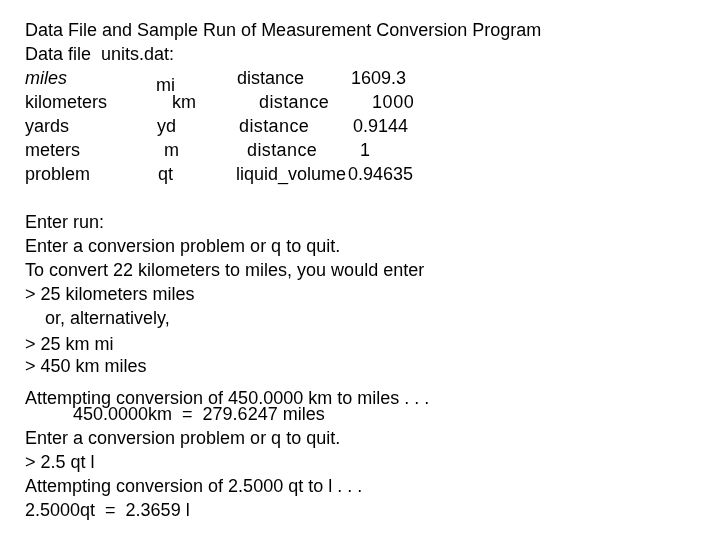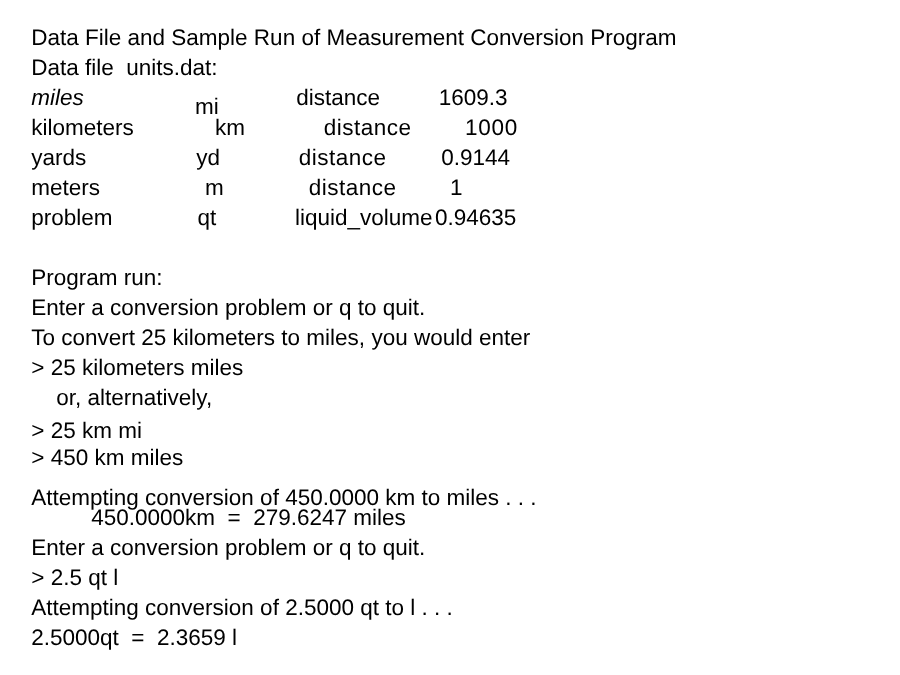--- a/index.html
+++ b/index.html
@@ -70,23 +70,23 @@
 
     <div>
       <span class="cell" style="top:163px; left:25px;">problem</span>
       <span class="cell" style="top:163px; left:158px;">qt</span>
       <span class="cell" style="top:163px; left:236px;">liquid_volume</span>
       <span class="cell" style="top:163px; left:348px;">0.94635</span>
     </div>
   </div>
 
   <div>
-    <div class="line" style="top:211px;">Program run:</div>
+    <div class="line" style="top:211px;">Enter run:</div>
     <div class="line" style="top:235px;">Enter a conversion problem or q to quit.</div>
-    <div class="line" style="top:259px;">To convert 25 kilometers to miles, you would enter</div>
+    <div class="line" style="top:259px;">To convert 22 kilometers to miles, you would enter</div>
     <div class="line" style="top:283px;">&gt; 25 kilometers miles</div>
     <div class="line" style="top:307px;">    or, alternatively,</div>
     <div class="line" style="top:333px;">&gt; 25 km mi</div>
     <div class="line" style="top:355px;">&gt; 450 km miles</div>
     <div class="line" style="top:387px;text-align:right;">Attempting conversion of 450.0000 km to miles . . .</div>
     <div class="line" style="top:403px;margin-left:48px;">450.0000km  =  279.6247 miles</div>
     <div class="line" style="top:427px;">Enter a conversion problem or q to quit.</div>
     <div class="line" style="top:451px;">&gt; 2.5 qt l</div>
     <div class="line" style="top:475px;">Attempting conversion of 2.5000 qt to l . . .</div>
     <div class="line" style="top:499px;">2.5000qt  =  2.3659 l</div>

